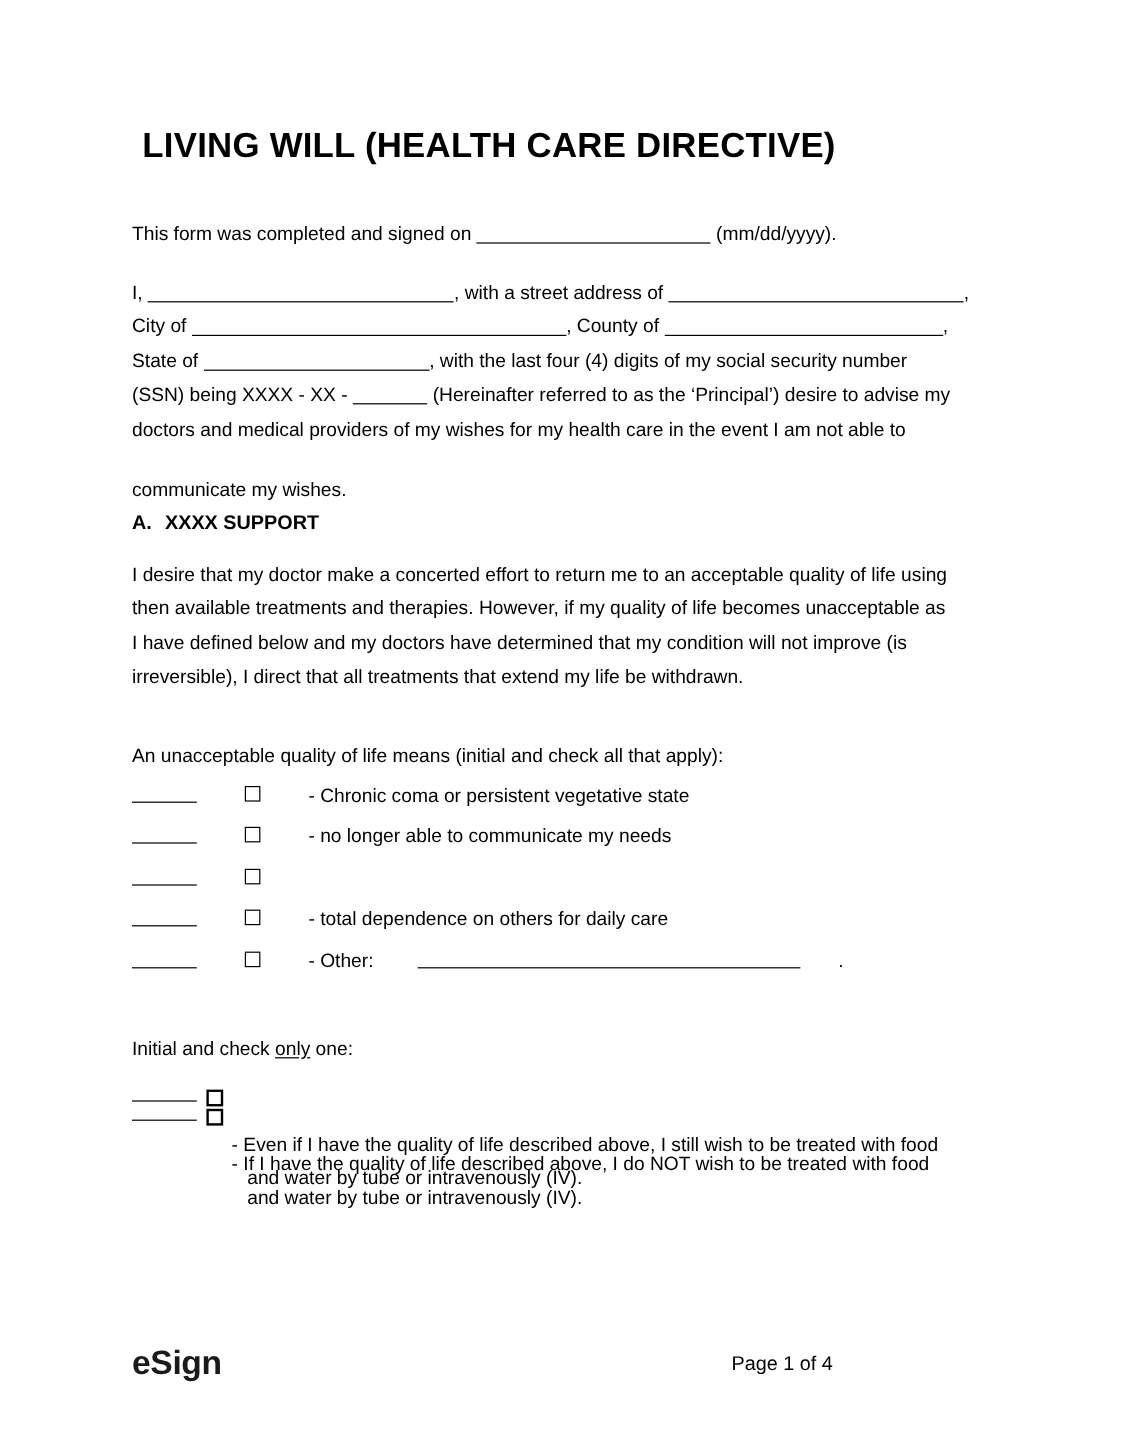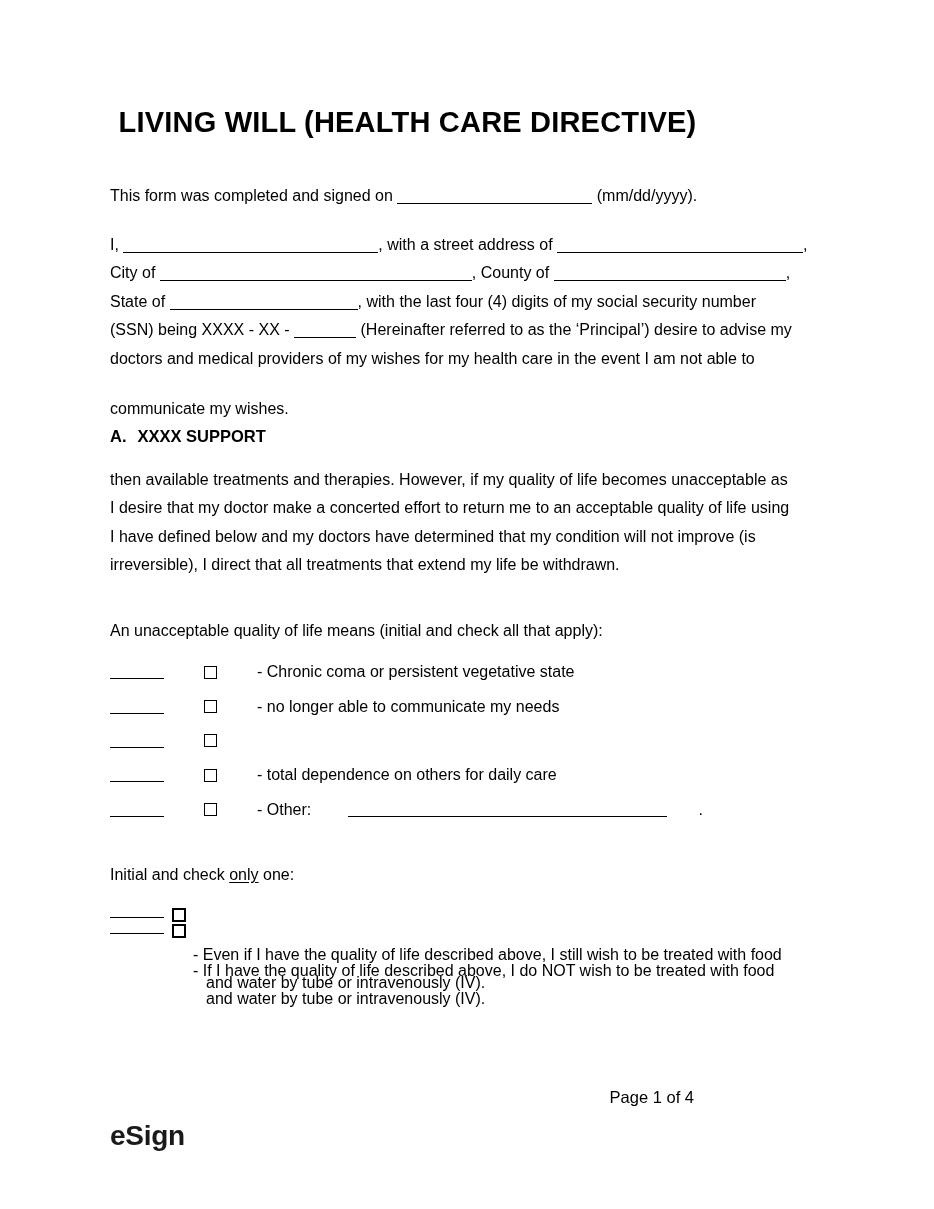--- a/index.html
+++ b/index.html
@@ -27,21 +27,21 @@
 
   .heading-a { top:427px; font-weight:700; font-size:16.5px; }
   .heading-a .sec-label { margin-right:11px; }
 
   .para2 { top:466px; }
   .para2 .line { line-height:28.4px; white-space:nowrap; }
 
   .quality-prompt { top:622px; }
 
   .quality-list { top:655px; }
-  .q-row { height:34.4px; display:flex; align-items:center; white-space:nowrap;gap:32px; }
+  .q-row { height:34.4px; display:flex; align-items:flex-start; white-space:nowrap;gap:32px; }
 
   .exclusive-prompt { top:866px; }
 
   .ex-item { display:flex; align-items:flex-start; white-space:nowrap; }
   .ex-item-1 { top:904px; }
   .ex-item-2 { top:920px; }
   .ex-text { line-height:28px;margin-top:37px; }
   .ex-text .l2 { padding-left:13px; }
 
   
@@ -78,21 +78,21 @@
   }
   .q-row .cb { position:relative; top:0px; }
 
   .u { text-decoration:underline; text-underline-offset:2px; }
 
   .footer-brand {
     position:absolute; left:110px; top:1120px;
     font-size:28px; font-weight:700; letter-spacing:-0.3px; color:#1a1a1a;
   }
   .footer-page {
-    position:absolute; right:121px; top:1088px;
+    position:absolute; right:121px; top:1128px;
     font-size:16.5px;
   }
 </style>
 </head>
 <body>
 
 <div class="page">
 
   <div class="abs doc-title">LIVING WILL (HEALTH CARE DIRECTIVE)</div>
 
@@ -113,22 +113,22 @@
     <div class="line"><span>(SSN) being XXXX - XX -</span>
       <span class="blank w-ssn"></span>
       <span>(Hereinafter referred to as the ‘Principal’) desire to advise my</span></div>
     <div class="line">doctors and medical providers of my wishes for my health care in the event I am not able to</div>
     <div class="line last">communicate my wishes.</div>
   </div>
 
   <div class="abs heading-a"><span class="sec-label">A.</span><span>XXXX SUPPORT</span></div>
 
   <div class="abs para2">
+    <div class="line">I desire that my doctor make a concerted effort to return me to an acceptable quality of life using</div>
     <div class="line">then available treatments and therapies. However, if my quality of life becomes unacceptable as</div>
-    <div class="line">I desire that my doctor make a concerted effort to return me to an acceptable quality of life using</div>
     <div class="line">I have defined below and my doctors have determined that my condition will not improve (is</div>
     <div class="line">irreversible), I direct that all treatments that extend my life be withdrawn.</div>
   </div>
 
   <div class="abs quality-prompt">An unacceptable quality of life means (initial and check all that apply):</div>
 
   <div class="abs quality-list">
     <div class="q-row">
         <span class="blank w-init"></span>
         <span class="cb"></span>

